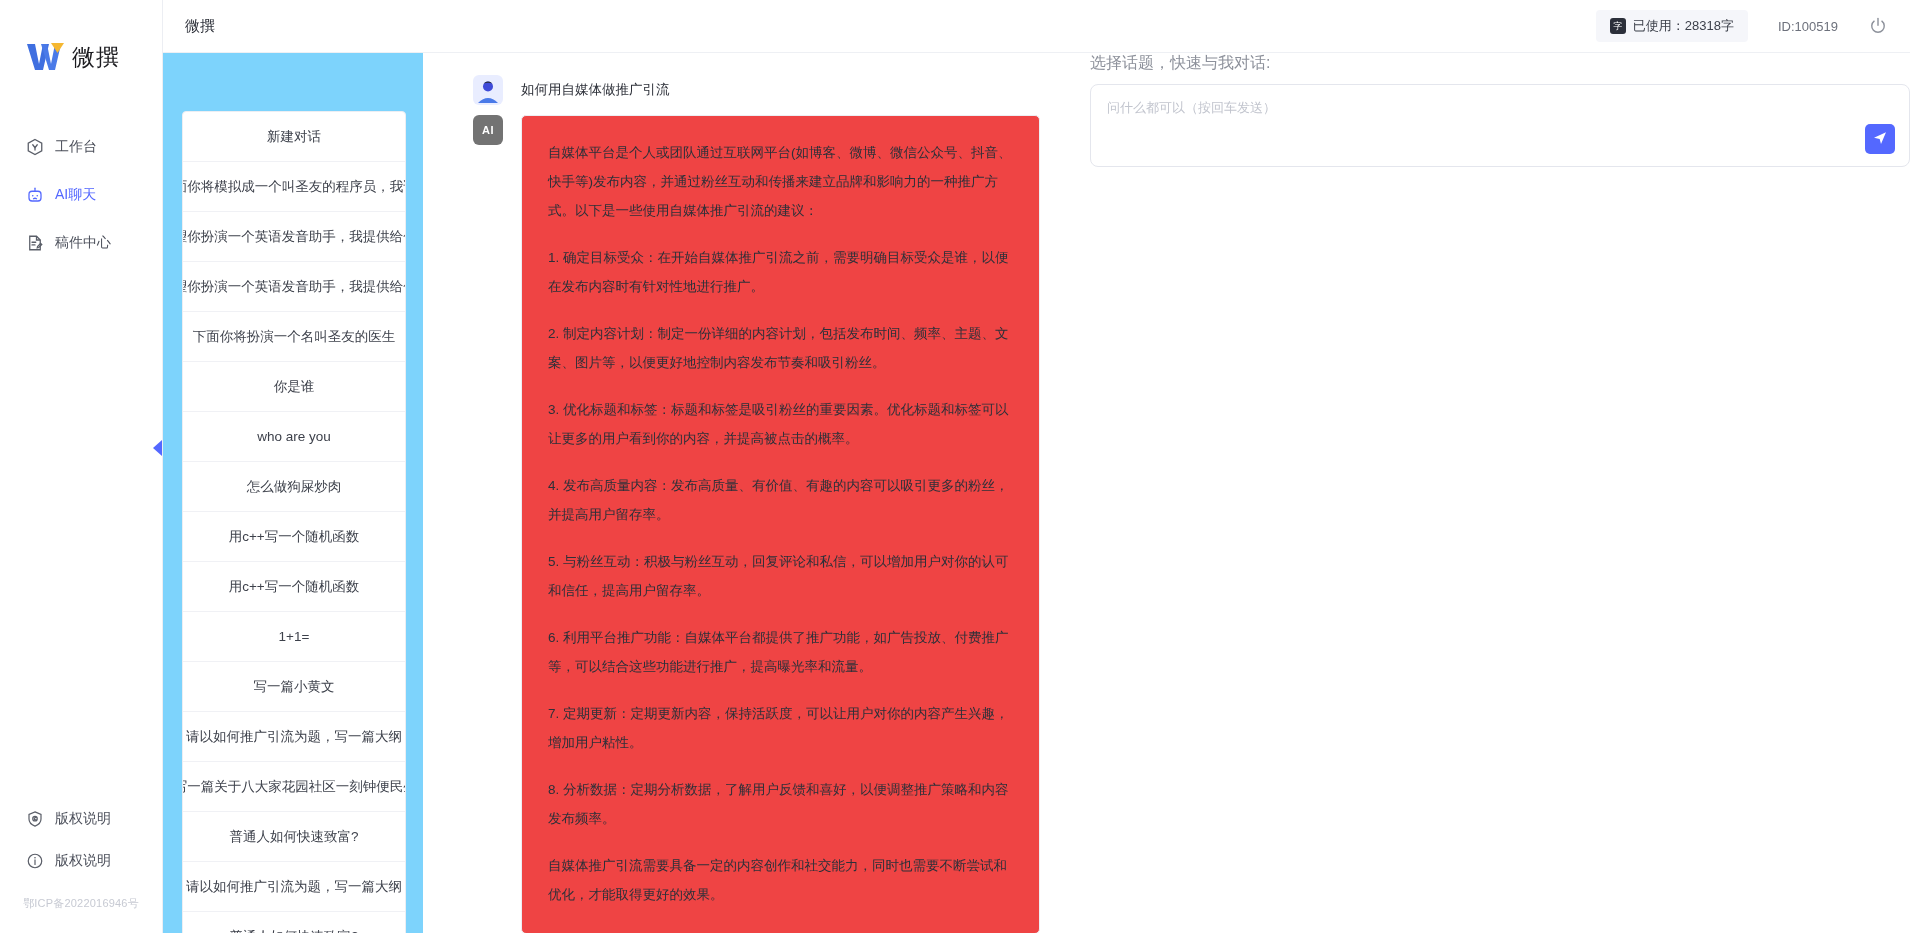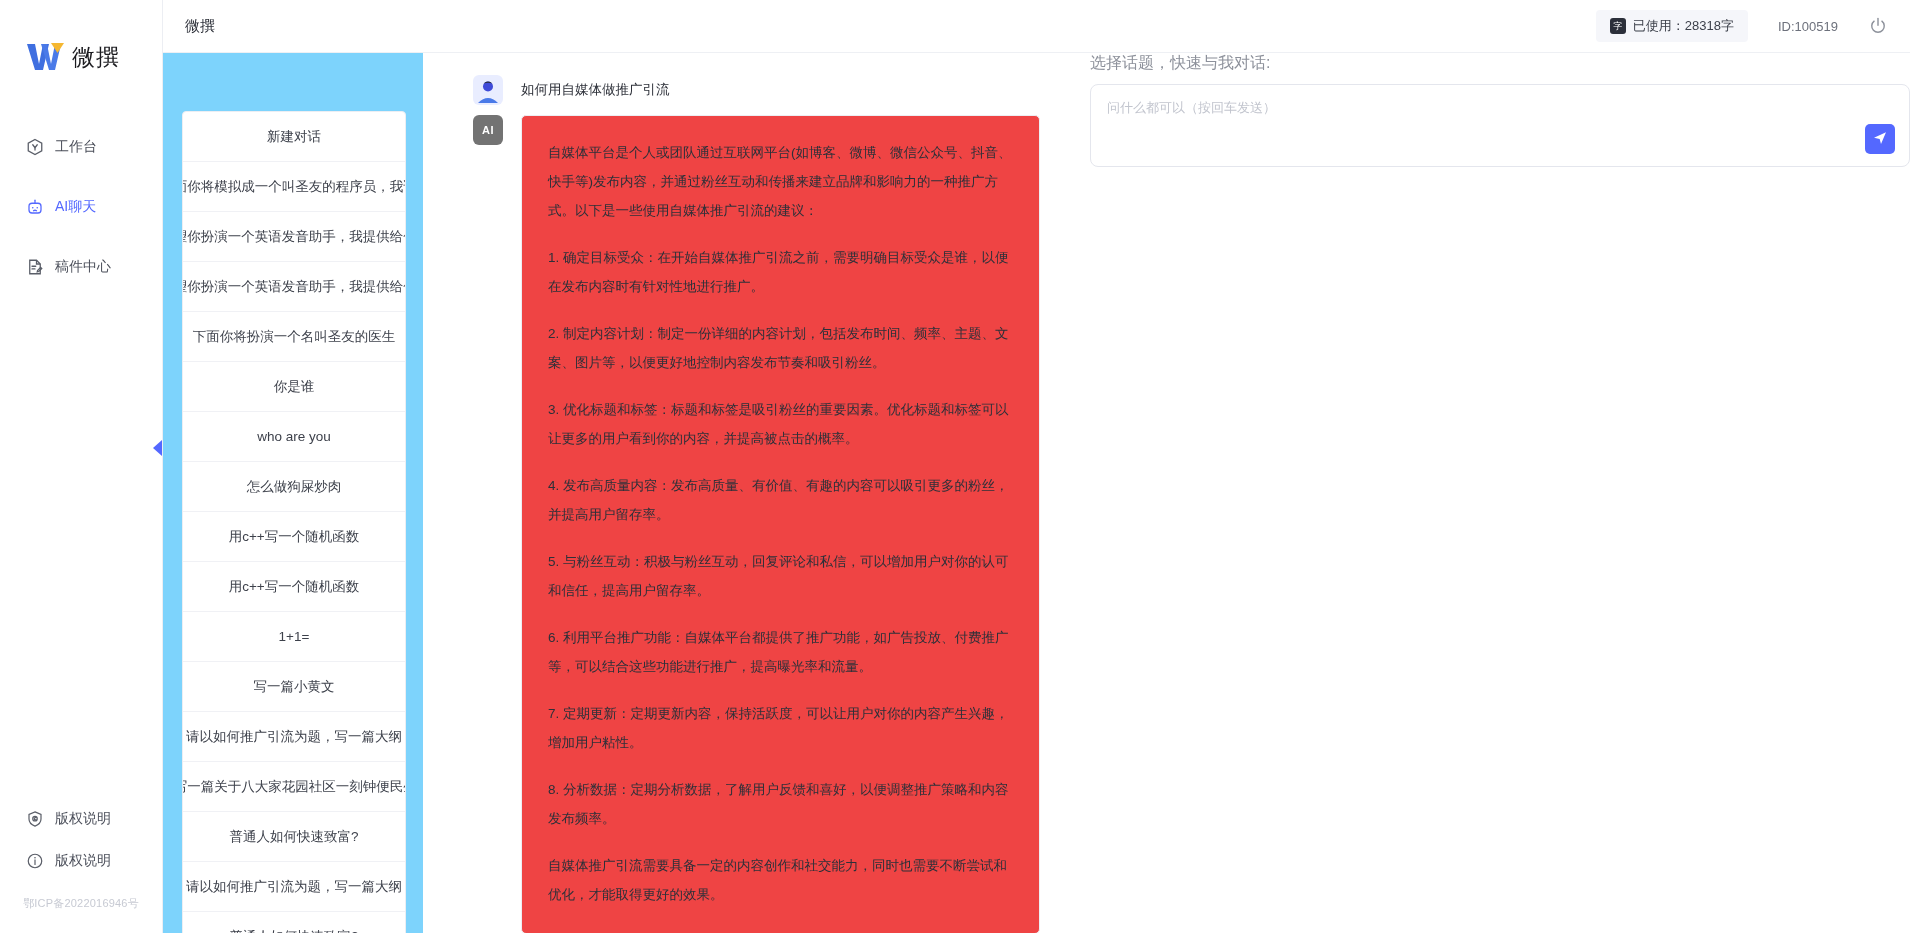--- a/index.html
+++ b/index.html
@@ -16,21 +16,21 @@
     width: 163px; min-width: 163px; height: 933px;
     background: #ffffff;
     border-right: 1px solid #eceef3;
     display: flex; flex-direction: column;
     position: relative;
   }
   .brand { display: flex; align-items: center; gap: 7px; padding: 40px 0 0 25px; }
   .brand-mark { width: 40px; height: 34px; position: relative; }
   .brand-name { font-size: 23px; color: #1b1b1f; letter-spacing: 1px; font-weight: 500; }
 
-  .rail-nav { margin-top: 52px; display: flex; flex-direction: column; gap: 18px; }
+  .rail-nav { margin-top: 52px; display: flex; flex-direction: column; gap: 6px; }
   .rail-item {
     display: flex; align-items: center; gap: 11px;
     height: 42px; padding-left: 25px;
     font-size: 14px; color: #4b4f5a; cursor: pointer;
   }
   .rail-item.active { color: #5468ff; }
   .rail-item .ico { width: 19px; height: 19px; display: inline-flex; align-items: center; justify-content: center; }
   .rail-item .ico svg { display: block; }
 
   .rail-bottom { margin-top: auto; padding-bottom: 12px; }

